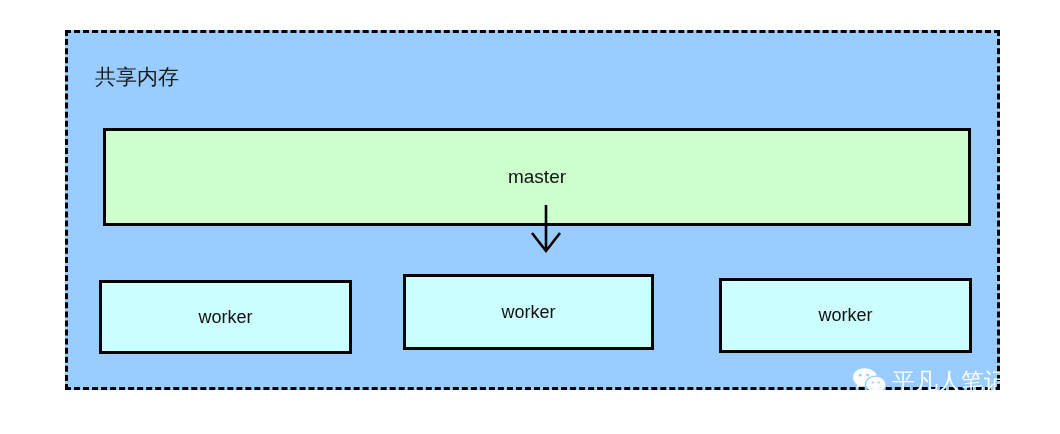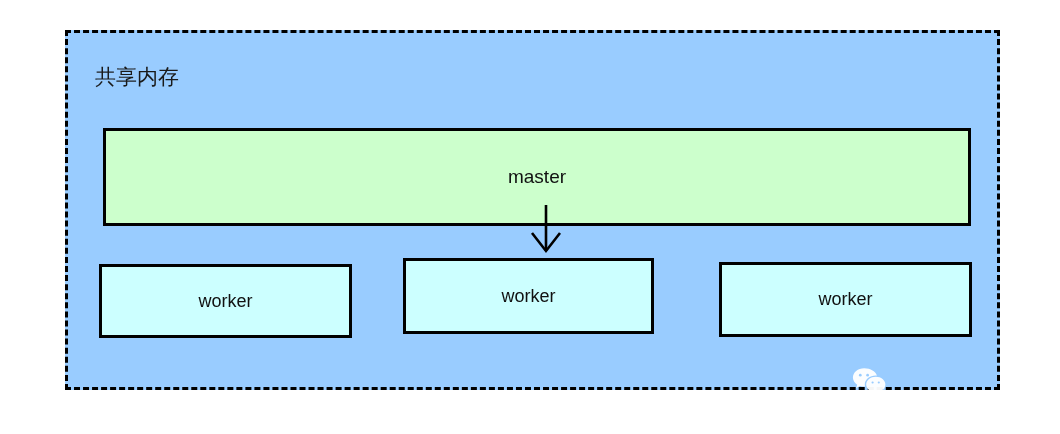--- a/index.html
+++ b/index.html
@@ -80,20 +80,21 @@
 
   
   .worker-box {
     position: absolute;
     background: #ccffff;
     border: 3px solid #000000;
     box-sizing: border-box;
     display: flex;
     align-items: center;
     justify-content: center;
+    margin-top: 16px;
   }
   .worker-label {
     font-size: 18px;
     color: #111111;
     font-family: "Liberation Sans", "DejaVu Sans", sans-serif;
   }
   .worker-1 { left: 31px;  top: 231px; width: 253px; height: 74px; }
   .worker-2 { left: 335px; top: 225px; width: 251px; height: 76px; }
   .worker-3 { left: 651px; top: 229px; width: 253px; height: 75px; }
 
@@ -160,15 +161,16 @@
       <path d="M12.2 1.2C5.9 1.2 0.9 5.4 0.9 10.5c0 2.9 1.7 5.5 4.3 7.2l-1.1 3.3 3.9-2.0c1.3 0.4 2.7 0.6 4.2 0.6 0.3 0 0.6 0 0.9 0
                -0.2-0.7-0.3-1.4-0.3-2.1 0-4.9 4.9-8.9 11.0-8.9 0.4 0 0.8 0 1.2 0.1C23.8 4.6 18.6 1.2 12.2 1.2z" fill="#ffffff"></path>
       <circle cx="8.3" cy="8.2" r="1.35" fill="#99ccff"></circle>
       <circle cx="15.6" cy="8.2" r="1.35" fill="#99ccff"></circle>
 
       <path d="M23.8 9.7c-5.3 0-9.6 3.5-9.6 7.8 0 4.3 4.3 7.8 9.6 7.8 1.2 0 2.4-0.2 3.5-0.6l3.3 1.7-0.9-2.8
                c2.2-1.4 3.7-3.6 3.7-6.1 0-4.3-4.3-7.8-9.6-7.8z" fill="#ffffff"></path>
       <circle cx="20.6" cy="15.5" r="1.1" fill="#99ccff"></circle>
       <circle cx="26.8" cy="15.5" r="1.1" fill="#99ccff"></circle>
     </svg>
+    <span class="wm-text">平凡人笔记</span>
   </div>
 
 </div>
 
 </body></html>

